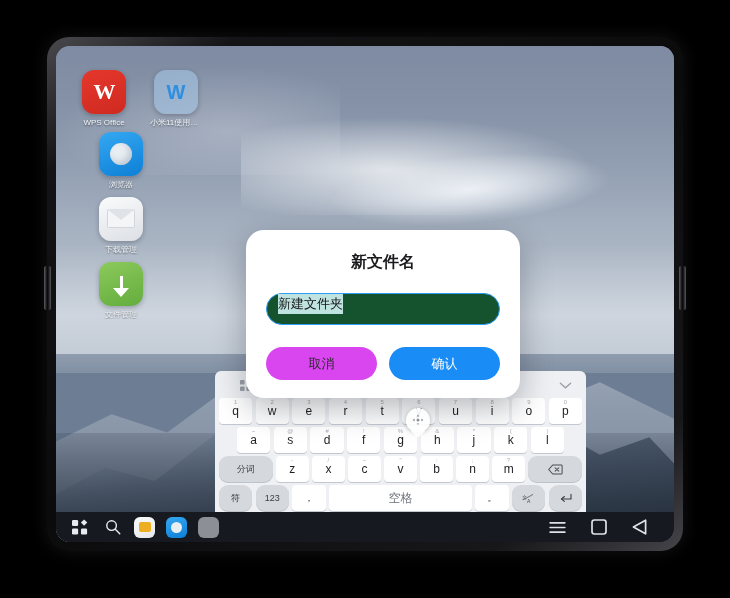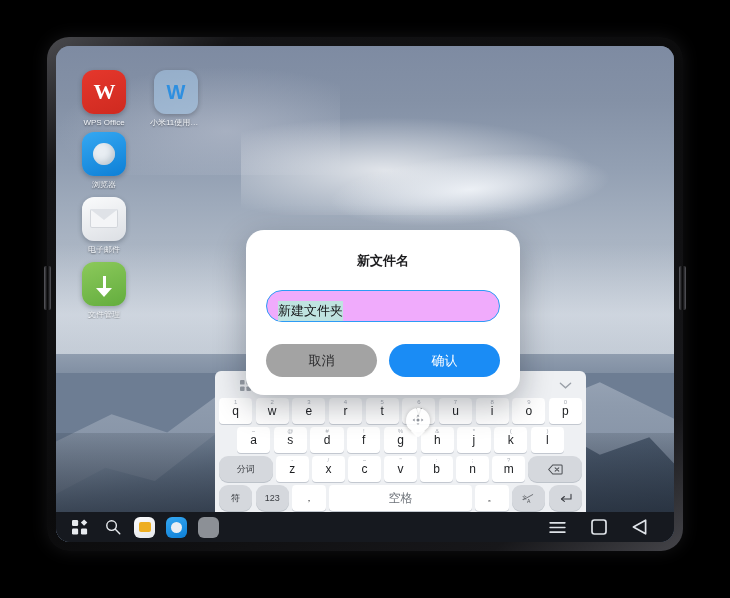--- a/index.html
+++ b/index.html
@@ -52,21 +52,21 @@
     background:linear-gradient(165deg,#cfd8e2 0%,#9fadbe 22%,#6d7d92 48%,#4e5d71 72%,#3b4858 100%);
     clip-path: polygon(0% 78%, 8% 66%, 16% 72%, 26% 50%, 34% 58%, 44% 30%, 52% 16%, 60% 34%, 70% 52%, 78% 44%, 88% 60%, 96% 52%, 100% 64%, 100% 100%, 0% 100%);}
   .wp-snow{position:absolute;left:38%;bottom:26%;width:26%;height:18%;
     background:linear-gradient(170deg,rgba(255,255,255,.9),rgba(255,255,255,.05));
     clip-path: polygon(48% 0%, 62% 26%, 76% 18%, 92% 52%, 100% 78%, 58% 100%, 10% 84%, 22% 50%, 34% 30%);}
   .wp-ridge{position:absolute;left:0;right:0;bottom:0;height:22%;
     background:linear-gradient(180deg,rgba(40,52,66,.18),rgba(26,34,46,.78));}
 
   
   #app-column { position: absolute; left: 22px; top: 24px; width: 86px; z-index: 10; }
-  .app-row { display: flex; gap: 20px; margin-bottom: 7px; }
+  .app-row { display: flex; gap: 20px; margin-bottom: 7px; justify-content: center; }
   .app { width: 52px; text-align: center; }
   .app-icon {
     width: 44px; height: 44px; margin: 0 auto 5px;
     border-radius: 12px; position: relative; overflow: hidden;
     box-shadow: 0 2px 5px rgba(20,28,40,.28);
     display:flex; align-items:center; justify-content:center;
   }
   .app-label {
     font-size: 8px; color: #f2f5f9; line-height: 1.1;
     text-shadow: 0 1px 2px rgba(0,0,0,.55);
@@ -101,32 +101,32 @@
       border-left:2.5px solid transparent;border-right:2.5px solid transparent;border-top:7px solid #fff;}
 
   
   #dialog {
     position: absolute; left: 190px; top: 184px;
     width: 274px; background: #fff;
     border-radius: 18px; z-index: 30;
     box-shadow: 0 10px 32px rgba(10,18,30,.30);
     padding: 22px 20px 18px;
   }
-  #dialog-title { text-align:center; font-size:13px; font-weight:700; color:#1b1b1d; margin-bottom: 20px; }
+  #dialog-title { text-align:center; font-size:16px; font-weight:700; color:#1b1b1d; margin-bottom: 20px; }
   #name-input {
     width: 100%; height: 32px; border: 1.6px solid #2d9cf5;
-    border-radius: 16px; display:flex; align-items:flex-end;
-    padding: 0 11px; background:#f0abfc;
+    border-radius: 16px; display:flex; align-items:flex-start;
+    padding: 0 11px; background:#14532d;
   }
   #name-input-text { font-size:13px; color:#141416; background:#bfe3e0; padding:1px 0; }
   #dialog-buttons { display:flex; gap:12px; margin-top: 22px; }
   .dlg-btn { flex:1; height:33px; border-radius:17px; border:none;
     display:flex; align-items:center; justify-content:center;
     font-size:13px; font-family:inherit; cursor:pointer; }
-  #cancel-button { background:#a3a3a3; color:#2b2b2d; }
+  #cancel-button { background:#d946ef; color:#2b2b2d; }
   #confirm-button { background:#1a8cf5; color:#fff; }
 
   
   #cursor-handle { position:absolute; left:160px; top:178px; width:24px; height:24px; z-index:31; }
   #cursor-handle .bub { width:24px;height:24px;border-radius:50% 50% 50% 50%/55% 55% 45% 45%;
     background:rgba(255,255,255,.92); box-shadow:0 1px 4px rgba(0,0,0,.25);
     display:flex;align-items:center;justify-content:center; }
   #cursor-handle .bub::after{content:'';position:absolute;bottom:-4px;left:50%;margin-left:-5px;
     width:10px;height:10px;background:rgba(255,255,255,.92);transform:rotate(45deg);border-radius:0 0 3px 0;}
 
@@ -211,21 +211,21 @@
               <div class="dot"></div>
             </div>
           <div class="app-label">浏览器</div>
         </div>
       </div>
       <div class="app-row">
         <div class="app">
           <div class="app-icon ic-mail">
               <div class="env"></div>
             </div>
-          <div class="app-label">电子邮件</div>
+          <div class="app-label">下载管理</div>
         </div>
       </div>
       <div class="app-row">
         <div class="app">
           <div class="app-icon ic-dl">
               <div class="arr"></div>
             </div>
           <div class="app-label">文件管理</div>
         </div>
       </div>

